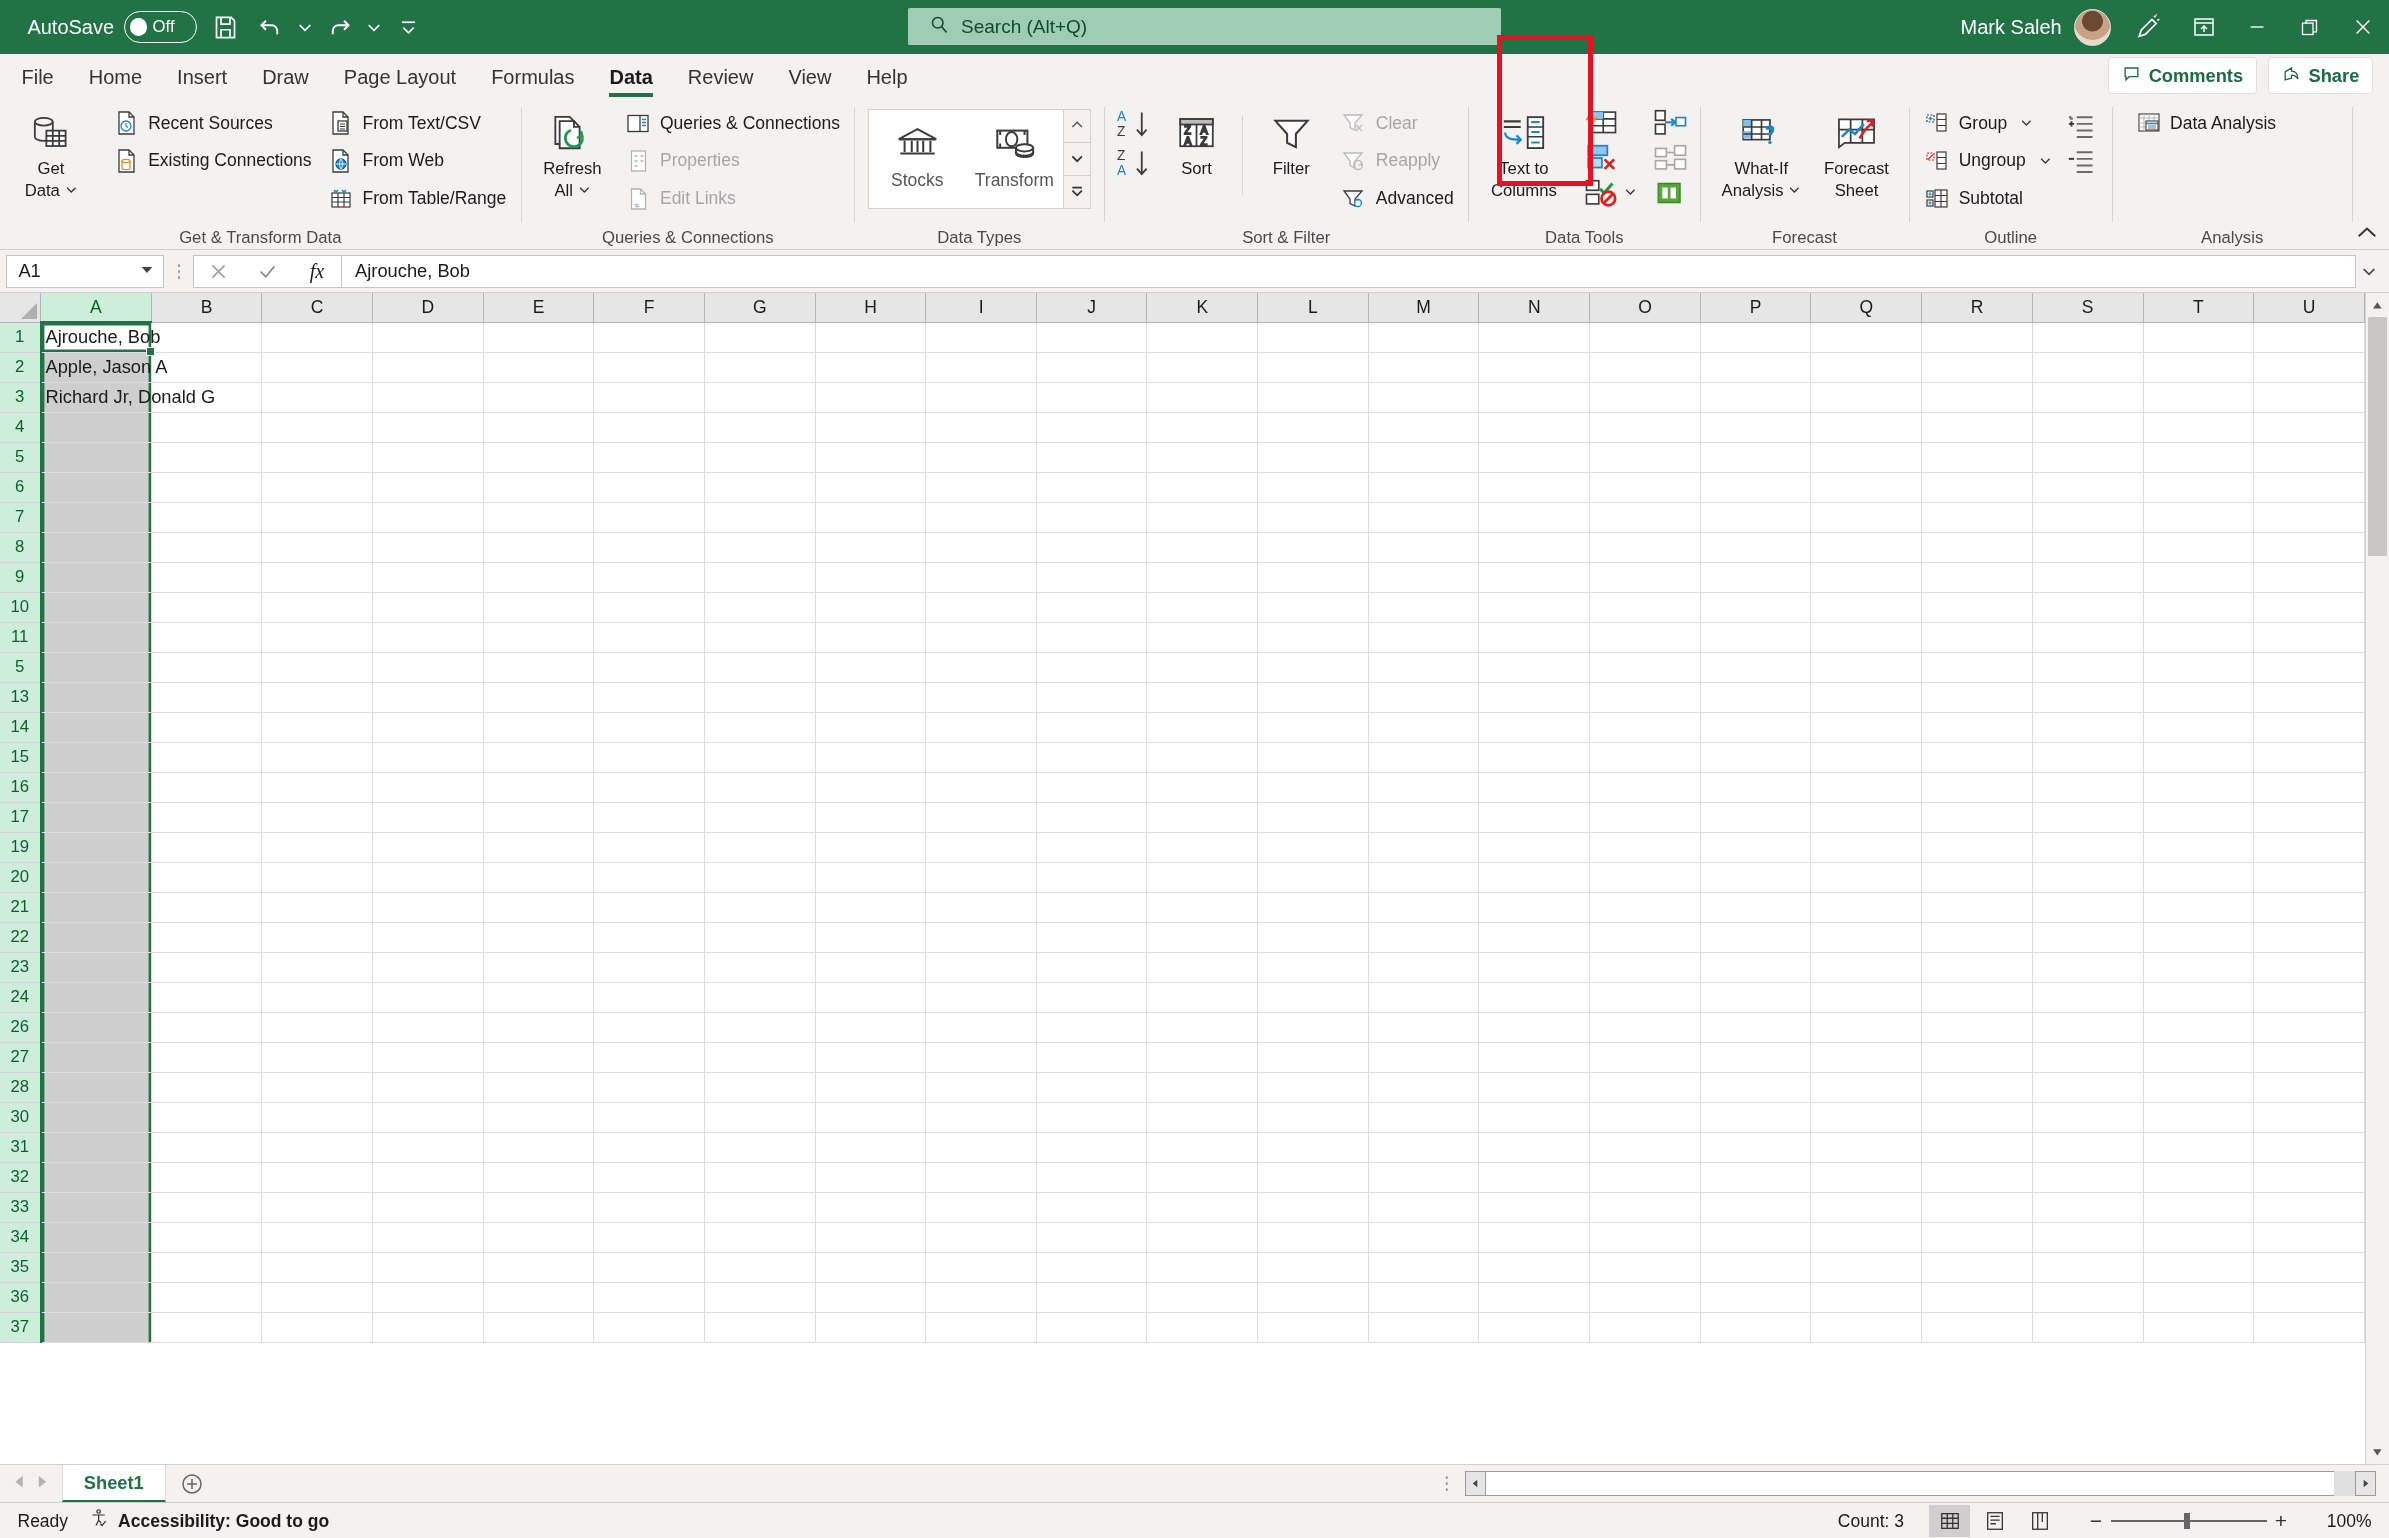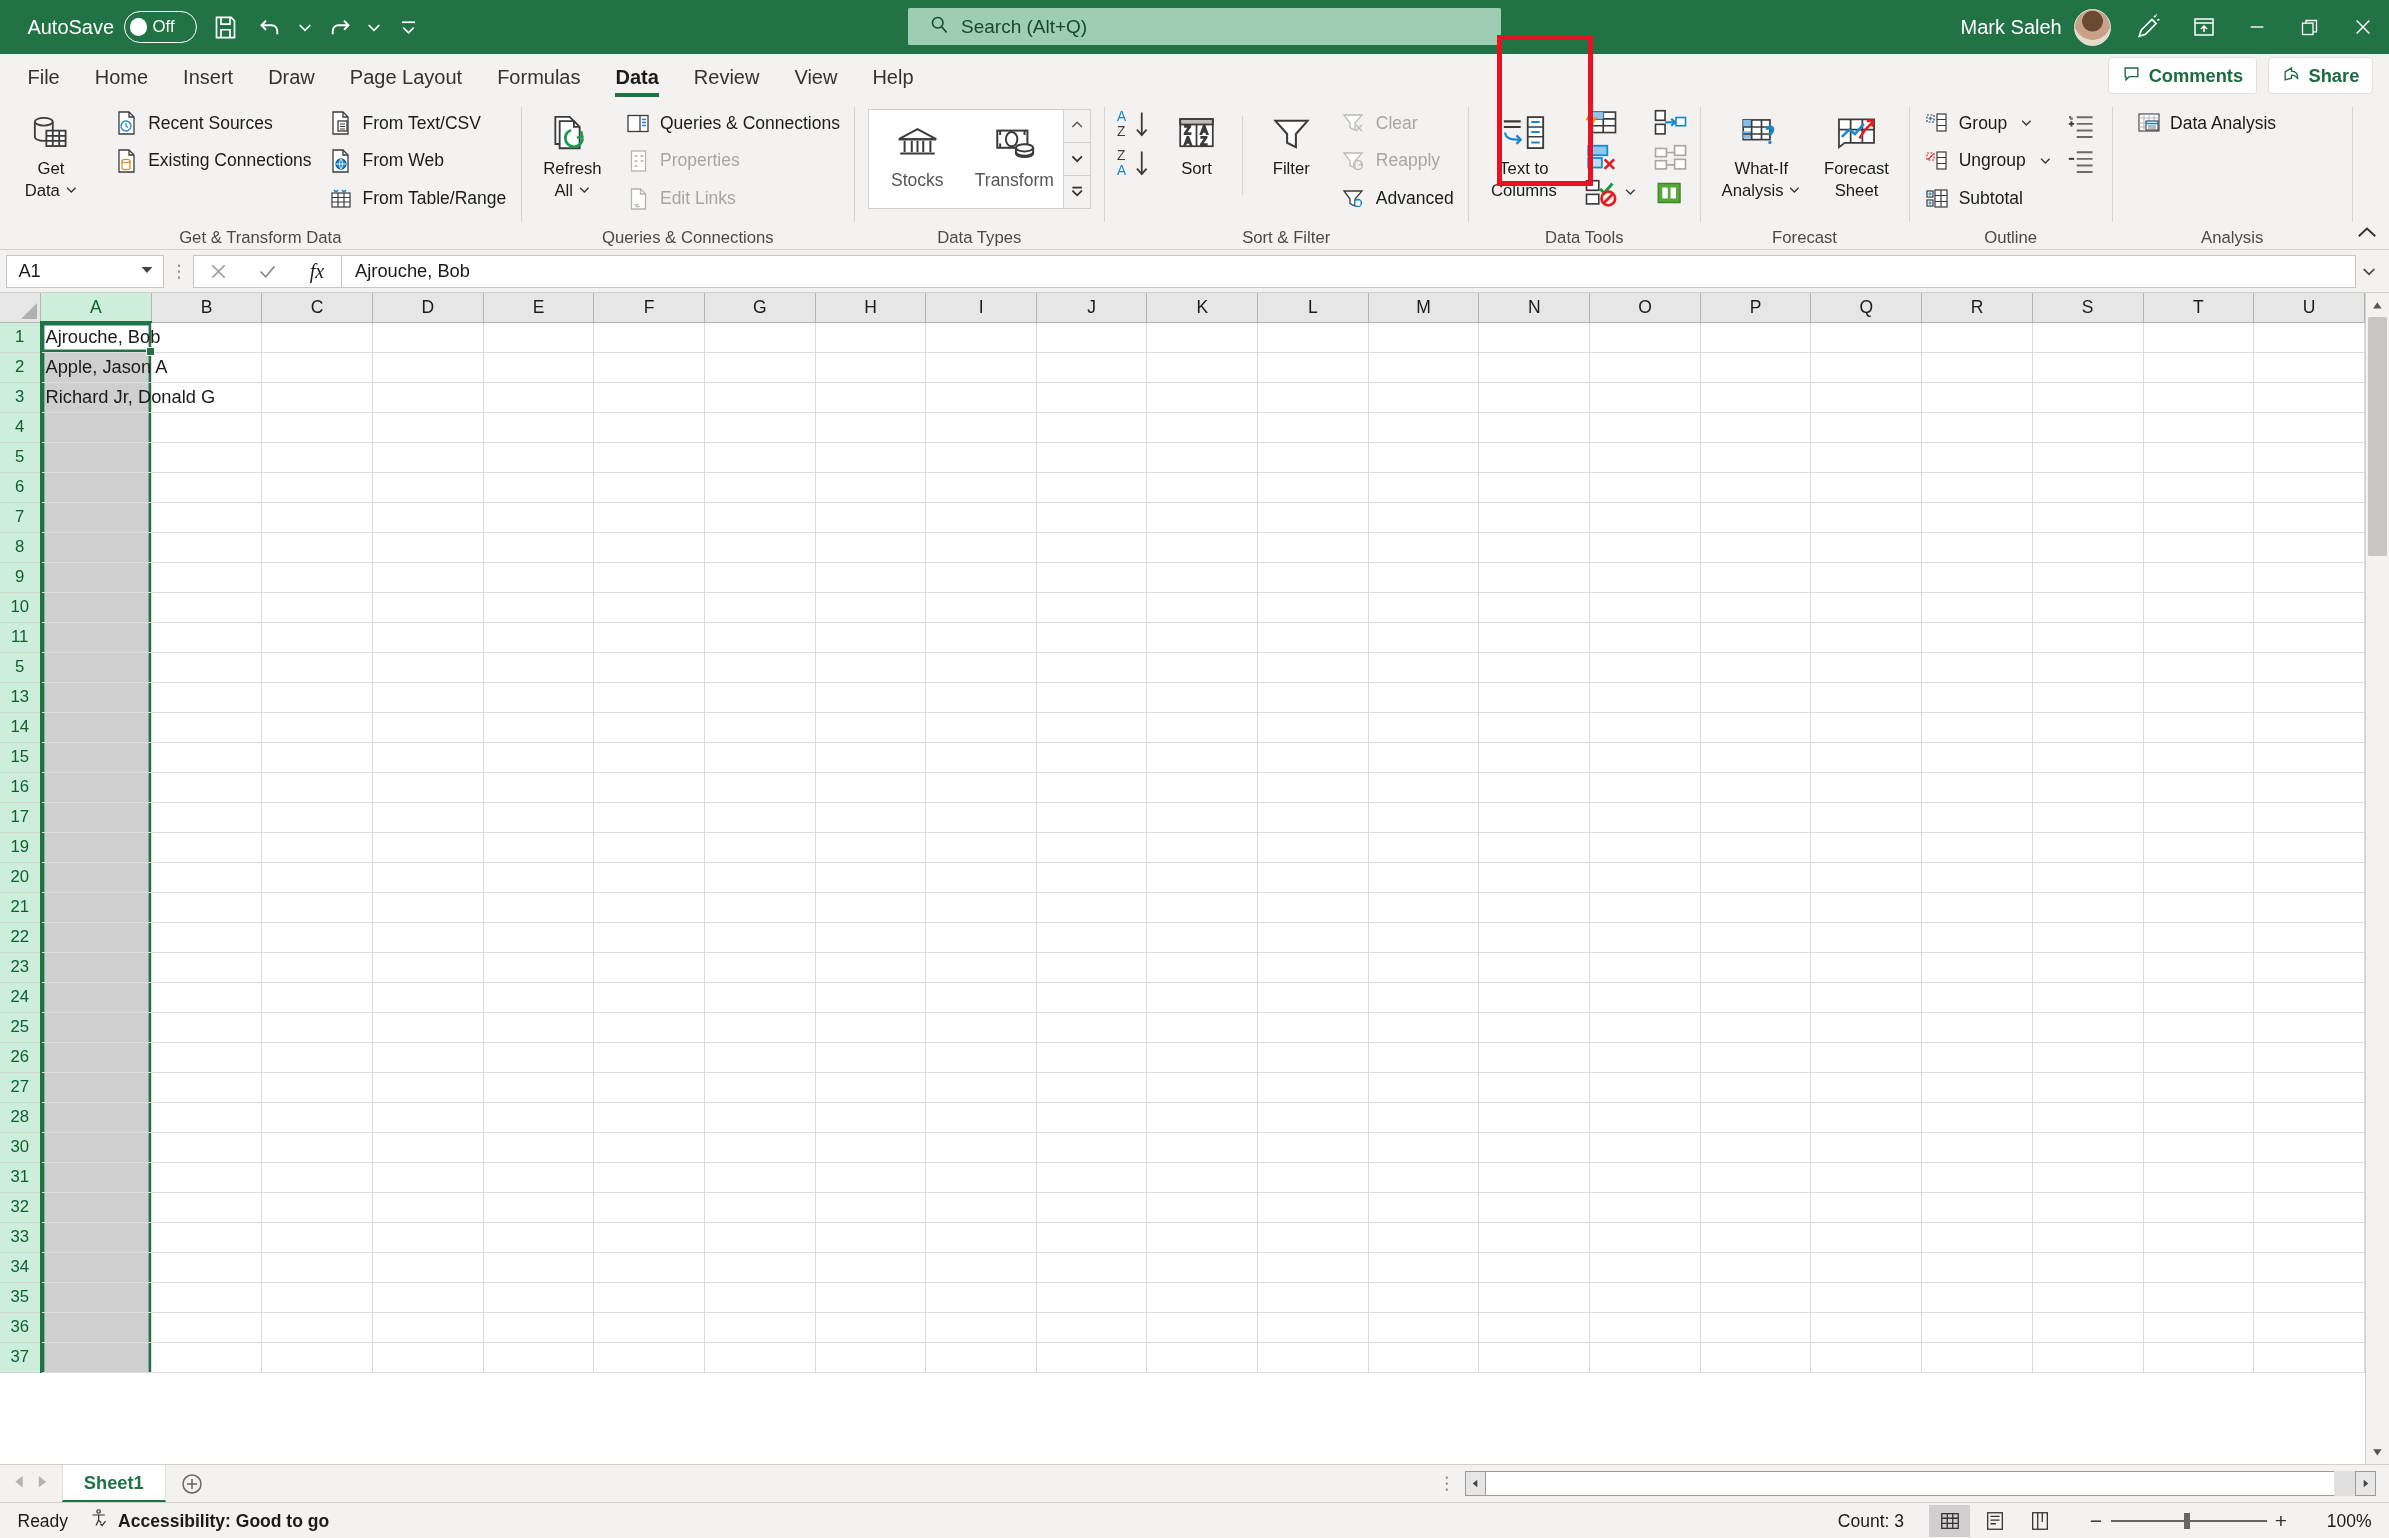--- a/index.html
+++ b/index.html
@@ -62,21 +62,21 @@
   .winbtn {
     width: 53px; height: 54px; display: flex; align-items: center; justify-content: center; color: #fff;
   }
   .inkbtn { width: 56px; height: 54px; display:flex; align-items:center; justify-content:center; color:#fff;}
 
   
   .tabstrip {
     height: 45px; background: #f3f2f1; display: flex; align-items: flex-end; position: relative;
     flex: 0 0 45px;
   }
-  .tabs { display: flex; align-items: flex-end; padding-left: 10px; gap: 0; }
+  .tabs { display: flex; align-items: flex-end; padding-left: 4px; gap: 0; }
   .tab {
     font-size: 20px; color: #333; padding: 6.4px 17.5px 9.6px 17.5px; position: relative; white-space: nowrap;
   }
   .tab.active { color: #1b1b1b; font-weight: bold; }
   .tab.active::after {
     content: ''; position: absolute; left: 17.5px; right: 17.5px; bottom: 1.6px; height: 4px; background: #217346;
   }
   .tabright { position: absolute; right: 16px; bottom: 4.8px; display: flex; gap: 11px; align-items: center; }
   .pillbtn {
     display: flex; align-items: center; gap: 8px; background: #fff; border: 0.8px solid #e1dfdd;
@@ -1449,44 +1449,20 @@
                 <td class="cell" style="width: 113px;"></td>
                 <td class="cell" style="width: 113px;"></td>
                 <td class="cell" style="width: 113px;"></td>
                 <td class="cell" style="width: 113px;"></td>
                 <td class="cell" style="width: 113px;"></td>
                 <td class="cell" style="width: 113px;"></td>
                 <td class="cell" style="width: 113px;"></td>
               </tr>
               <tr>
                 <th class="rowhead sel">24</th>
-                <td class="cell colsel colsel-both" style="width: 113px;"></td>
-                <td class="cell" style="width: 113px;"></td>
-                <td class="cell" style="width: 113px;"></td>
-                <td class="cell" style="width: 113px;"></td>
-                <td class="cell" style="width: 113px;"></td>
-                <td class="cell" style="width: 113px;"></td>
-                <td class="cell" style="width: 113px;"></td>
-                <td class="cell" style="width: 113px;"></td>
-                <td class="cell" style="width: 113px;"></td>
-                <td class="cell" style="width: 113px;"></td>
-                <td class="cell" style="width: 113px;"></td>
-                <td class="cell" style="width: 113px;"></td>
-                <td class="cell" style="width: 113px;"></td>
-                <td class="cell" style="width: 113px;"></td>
-                <td class="cell" style="width: 113px;"></td>
-                <td class="cell" style="width: 113px;"></td>
-                <td class="cell" style="width: 113px;"></td>
-                <td class="cell" style="width: 113px;"></td>
-                <td class="cell" style="width: 113px;"></td>
-                <td class="cell" style="width: 113px;"></td>
-                <td class="cell" style="width: 113px;"></td>
-              </tr>
-              <tr>
-                <th class="rowhead sel">25</th>
                 <td class="cell colsel colsel-both" style="width: 113px;"></td>
                 <td class="cell" style="width: 113px;"></td>
                 <td class="cell" style="width: 113px;"></td>
                 <td class="cell" style="width: 113px;"></td>
                 <td class="cell" style="width: 113px;"></td>
                 <td class="cell" style="width: 113px;"></td>
                 <td class="cell" style="width: 113px;"></td>
                 <td class="cell" style="width: 113px;"></td>
                 <td class="cell" style="width: 113px;"></td>
                 <td class="cell" style="width: 113px;"></td>

